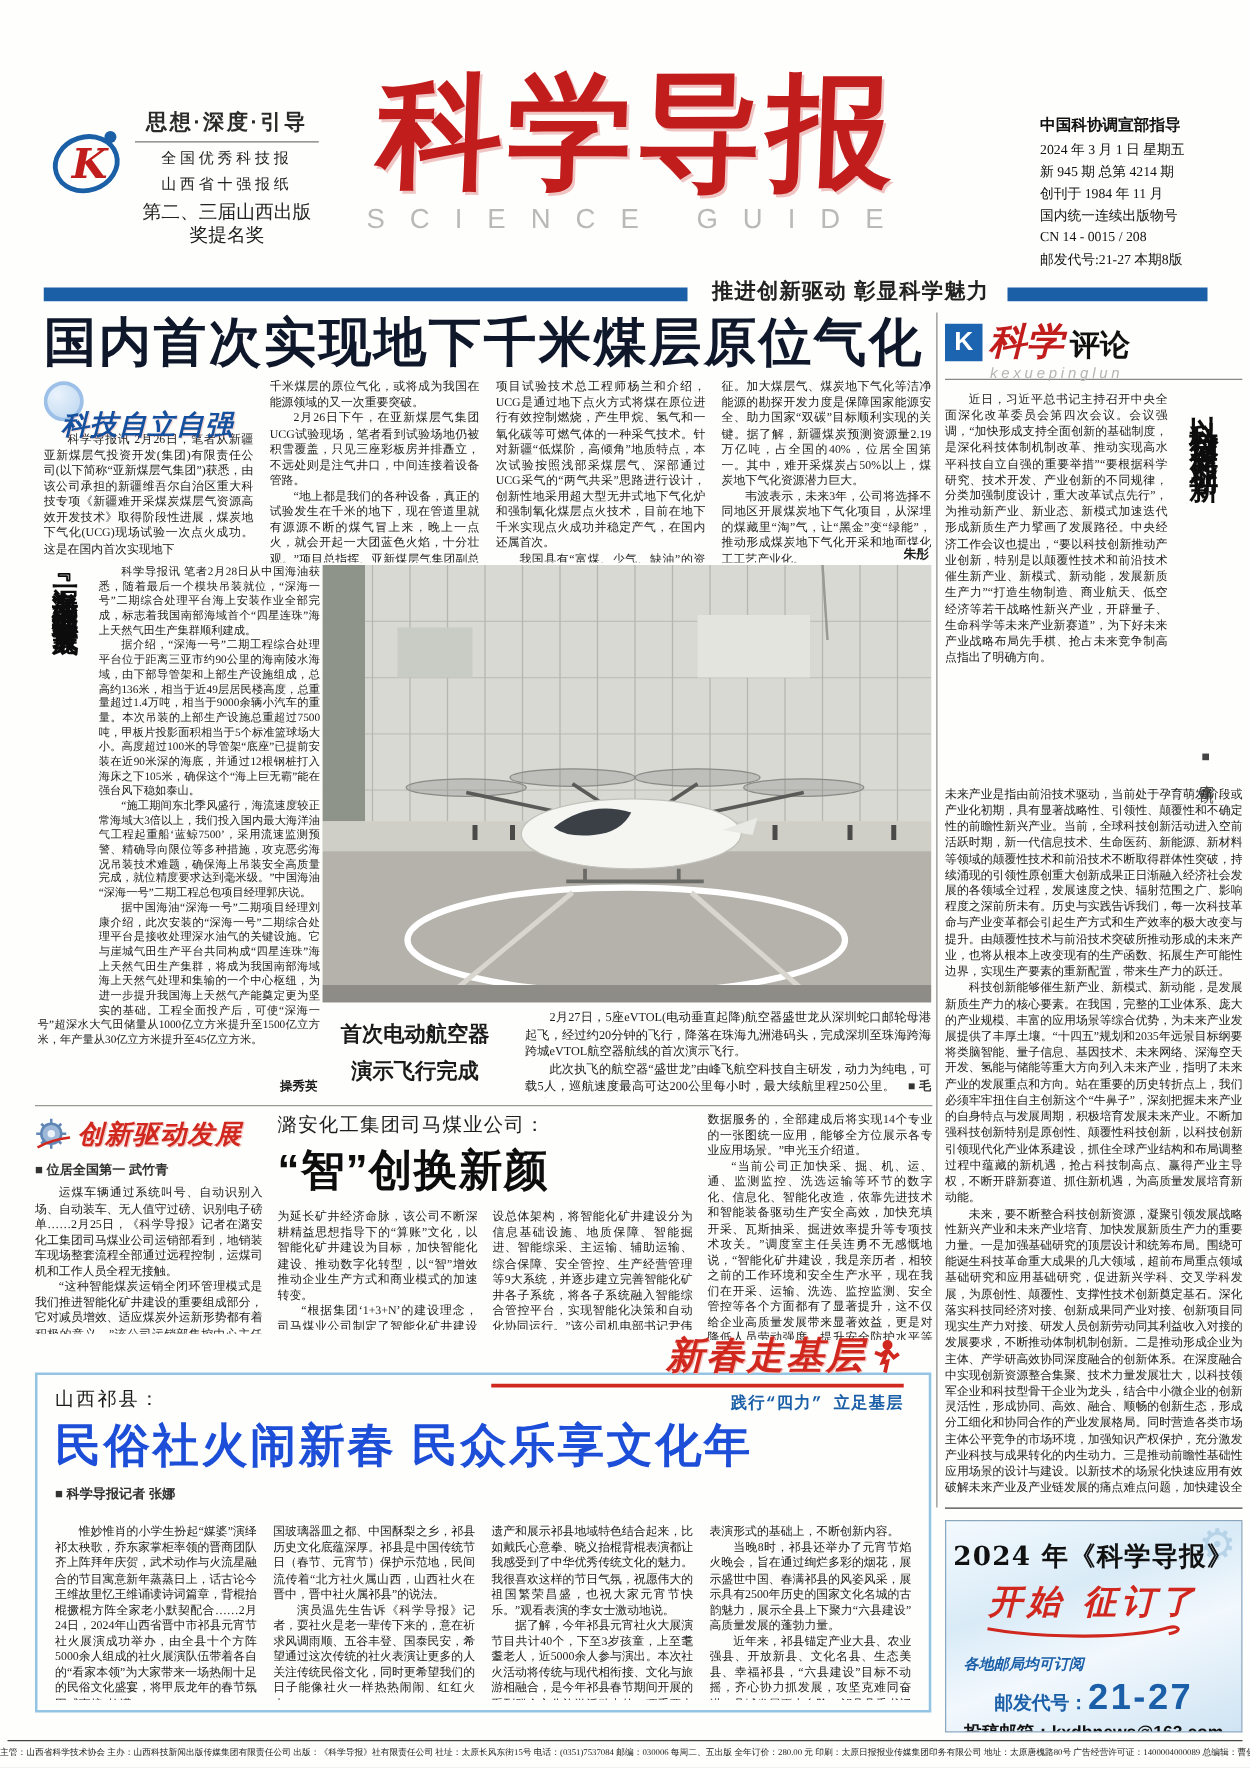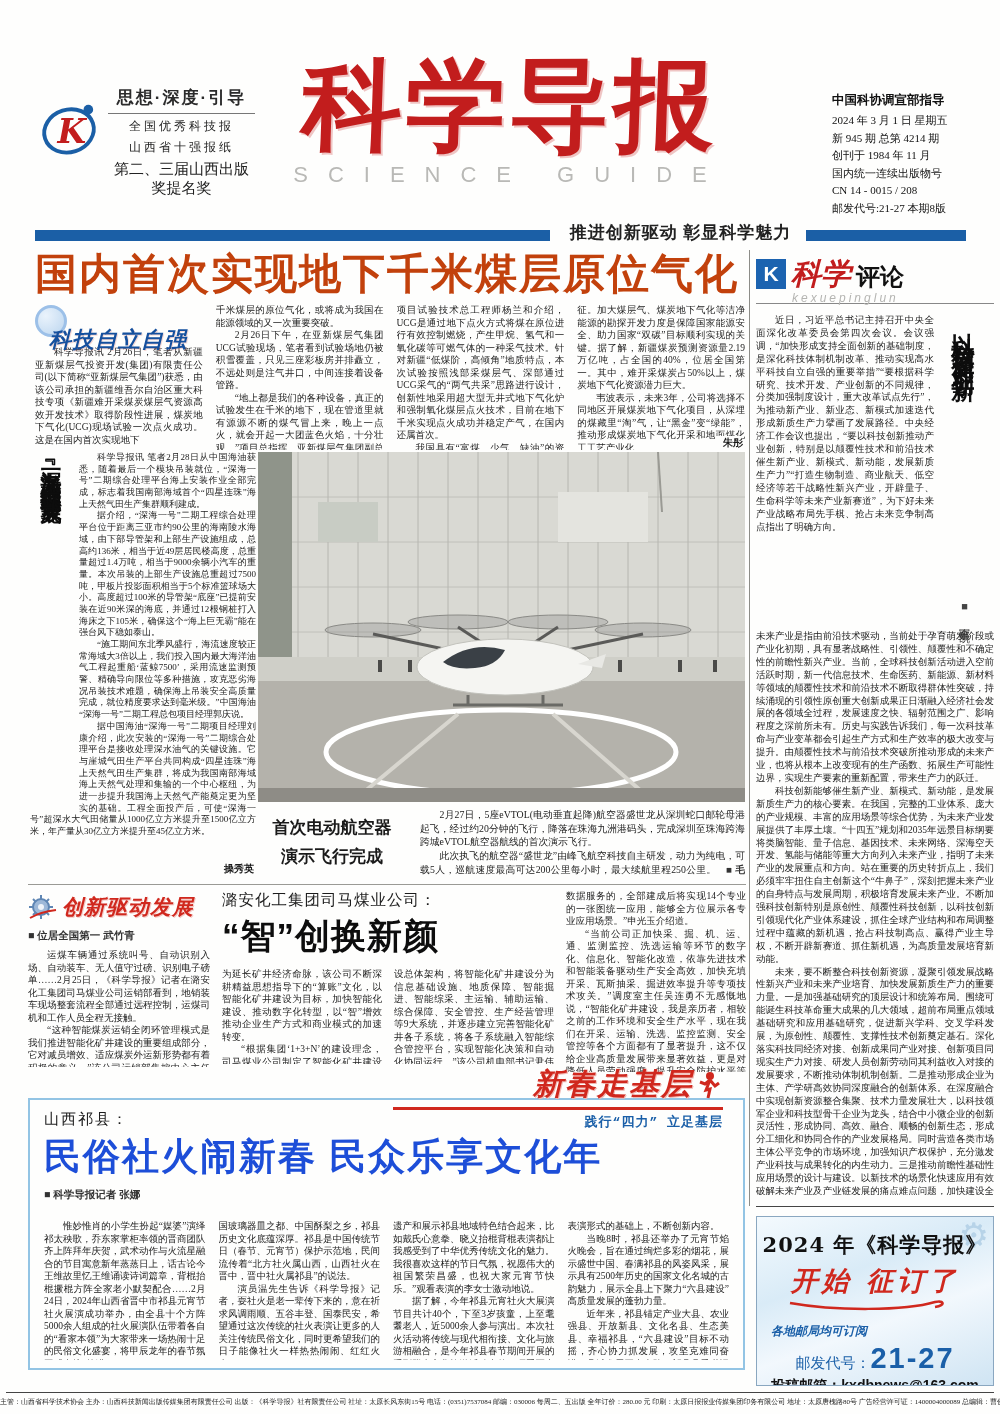--- a/index.html
+++ b/index.html
@@ -26,21 +26,21 @@
   .mh-info { position:absolute; left:832px; top:90px; width:160px; font-size:11px; line-height:1.6; color:#111; }
   .mh-info .guide { font-weight:bold; font-size:12.5px; font-family:"Liberation Sans",sans-serif; margin-bottom:2px; }
   
   .bar { position:absolute; height:11px; background:#1b5fa6; top:230px; }
   .bar.left { left:35px; width:515px; }
   .bar.right { left:806px; width:160px; }
   .banner-text { position:absolute; left:558px; top:221px; width:245px; text-align:center;
     font-size:17px; font-weight:bold; color:#222; font-family:"Liberation Sans",sans-serif; letter-spacing:1px; }
   
   .lead-headline { position:absolute; left:35px; top:246px; width:712px; white-space:nowrap;
-    font-size:42px; font-weight:900; letter-spacing:2px; color:#c2410c;
+    font-size:42px; font-weight:900; letter-spacing:2px; color:#0f172a;
     font-family:"Liberation Sans",sans-serif; }
   .lead-cols { position:absolute; left:35px; top:304px; width:710px; height:146px; display:flex; gap:13px; }
   .col { flex:1 1 0; overflow:hidden; position:relative; }
   .body-text { font-size:9.5px; line-height:1.32; text-align:justify; color:#1b1b1b; }
   .body-text p { text-indent:2em; text-align:justify; }
   .cont p:first-child { text-indent:0; }
   .tech-badge { position:relative; height:38px; margin-bottom:4px; }
   .tb-ring { position:absolute; left:0; top:1px; width:32px; height:32px; border-radius:50%;
     border:3px solid #9cc0e8; background:radial-gradient(circle at 30% 30%, #eaf3fc, #bcd6ef); }
   .tb-text { position:absolute; left:14px; top:21px; font-size:22px; font-weight:bold; font-style:italic;
@@ -121,21 +121,21 @@
     border:1px solid #8aa7c0; overflow:hidden; text-align:center;
     background:linear-gradient(160deg,#f4fafe 0%,#d9ebf7 35%,#f2f8fd 60%,#cfe4f3 100%); }
   .sub-gear { position:absolute; right:4px; top:-2px; font-size:34px; color:#b7d3e8; }
   .sub-title { margin-top:14px; font-size:21px; font-weight:bold; color:#111; letter-spacing:1px;
     font-family:"DejaVu Serif",serif; position:relative; }
   .sub-slogan { font-size:27px; font-weight:bold; font-style:italic; color:#d0281e;
     font-family:"DejaVu Serif",serif; letter-spacing:4px; margin-top:4px; position:relative; }
   .sub-note { text-align:left; padding-left:14px; font-size:12px; font-weight:bold; font-style:italic;
     color:#1a5fa8; margin-top:12px; }
   .sub-postal { margin-top:2px; color:#1a5fa8; font-family:"Liberation Sans",sans-serif; }
-  .sub-postal .lbl { font-size:15px; font-weight:normal; }
+  .sub-postal .lbl { font-size:15px; font-weight:bold; }
   .sub-postal .code { font-size:29px; font-weight:bold; letter-spacing:2px; }
   .sub-email { font-size:14px; font-weight:bold; color:#111; margin-top:2px;
     font-family:"Liberation Sans",sans-serif; }
   
   .foot-rule { position:absolute; left:6px; top:1392px; width:988px; height:1px; background:#444; }
   .footer { position:absolute; left:0; top:1397px; width:1000px; text-align:center;
     font-size:7px; color:#222; white-space:nowrap; }
 </style>
 </head>
 <body>

